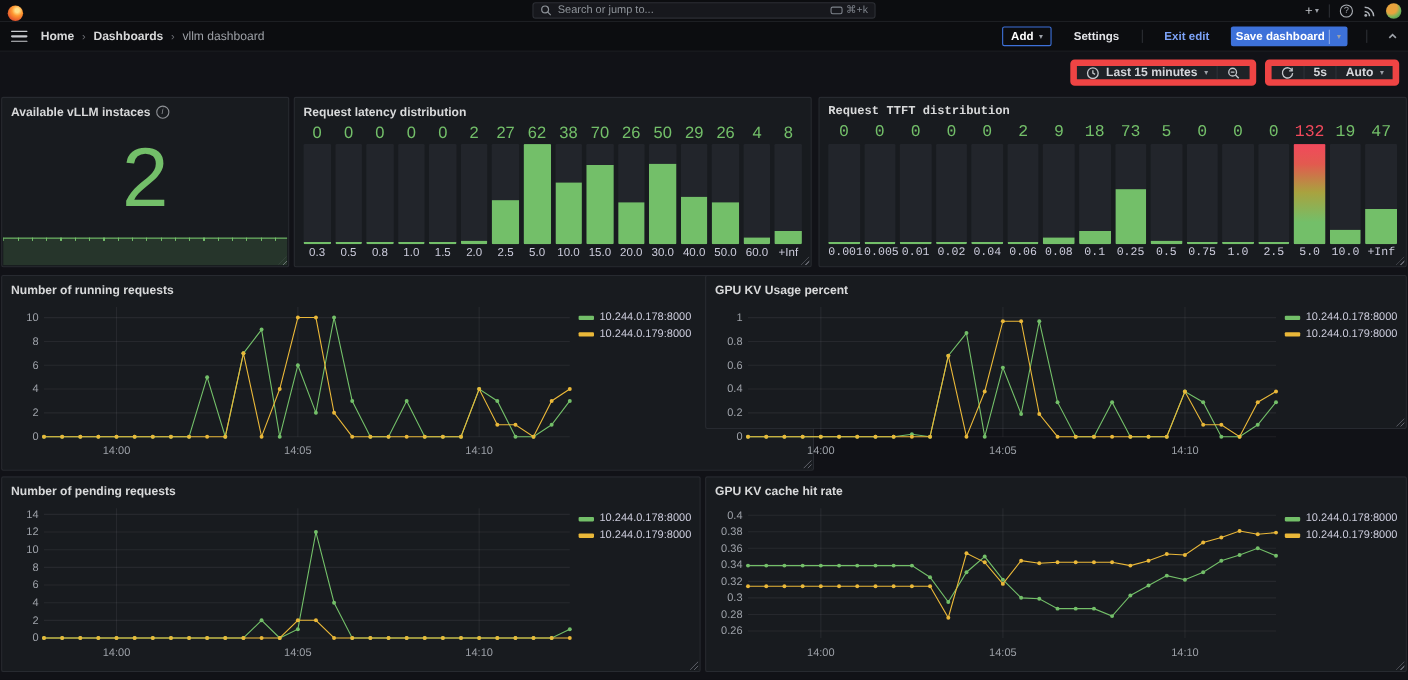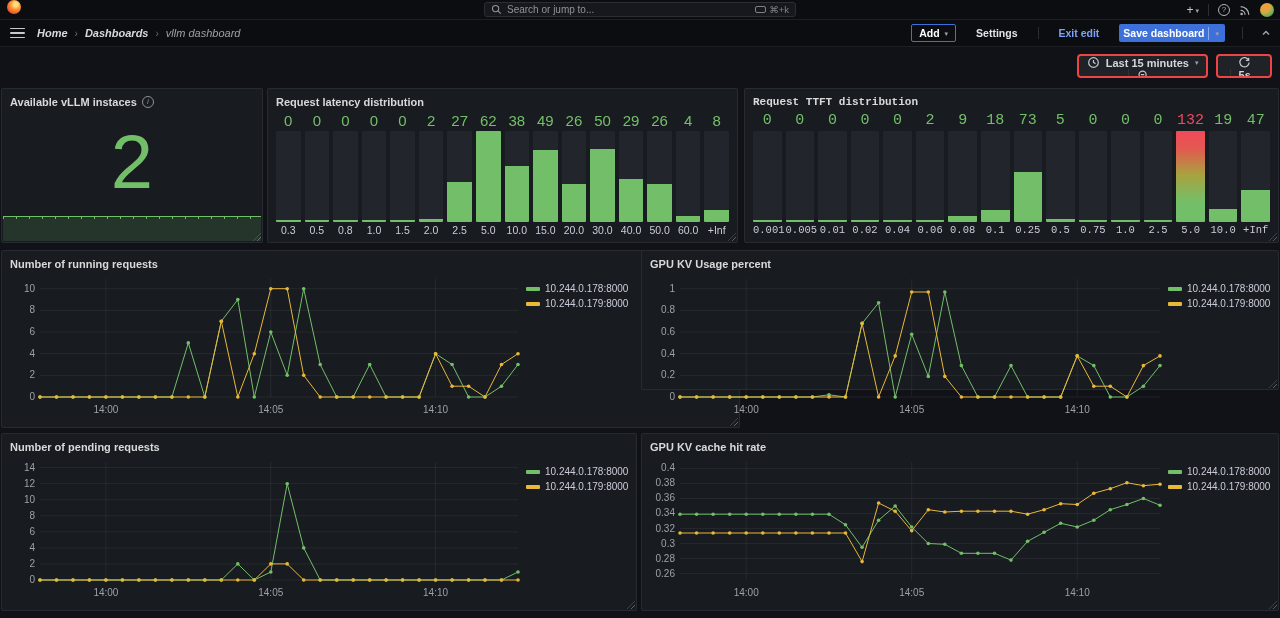--- a/index.html
+++ b/index.html
@@ -8,21 +8,21 @@
     position: relative;
     background: #111217;
     font-family: "Liberation Sans", "DejaVu Sans", sans-serif;
     color: #ccccdc;
     overflow: hidden;
   }
   
   .topbar {
     position:absolute; top:0; left:0; width:1280px; height:20px;
     background:#0c0d10; border-bottom:1px solid #1d1f23;
-    display:flex; align-items:flex-start;
+    display:flex; align-items:flex-end;
   }
   .grafana-logo {
     width:14px; height:14px; border-radius:50%; margin-left:7px;
     background: radial-gradient(circle at 62% 32%, #ffe089 0 14%, #ff9830 38%, #e5592e 72%, #9c2f1e 100%);
   }
   .searchbox {
     position:absolute; left:50%; top:2px; transform:translateX(-50%);
     width:312px; height:15px; background:#17181d; border:1px solid #2c2e34; border-radius:3px;
     display:flex; align-items:center; gap:5px; padding:0 6px;
     font-size:10px; color:#8e9399;
@@ -43,35 +43,35 @@
   }
   
   .navrow {
     position:absolute; top:20px; left:0; width:1280px; height:27px;
     background:#0c0d10; border-bottom:1px solid #1d1f23;
     display:flex; align-items:center; padding:0 8px;
   }
   .burger { width:15px; display:flex; flex-direction:column; gap:3px; margin:0 12px 0 2px; cursor:pointer; }
   .burger span { display:block; height:1.5px; background:#c7c9cd; border-radius:1px; }
   .crumbs { display:flex; align-items:center; gap:7px; font-size:11px; }
-  .crumb { color:#d8d9da; font-weight:700;font-style:italic; }
+  .crumb { color:#d8d9da; font-weight:700; }
   .crumb.current { color:#9da0a6; font-weight:400; }
   .crumb-sep { color:#6e7076; font-size:10px; }
   .nav-actions { margin-left:auto; display:flex; align-items:center; gap:17px; }
   .btn { font-size:10.5px; font-weight:700; border-radius:2px; cursor:pointer; display:flex; align-items:center; }
   .btn-add { border:1px solid #3d71d9; color:#fff; padding:2px 7px; gap:5px; }
   .btn-text { color:#e3e4e8; padding:2px 3px; }
   .btn-link { color:#7da3f8; padding:2px 3px; }
   .btn-save { background:#3d71d9; color:#fff; }
   .btn-save .main { padding:3px 4px; }
   .btn-save .split { border-left:1px solid rgba(255,255,255,.4); padding:3px 6px; }
   .icon-btn { color:#9da1a8; display:flex; align-items:center; cursor:pointer; }
   
   .timerow { position:absolute; top:54px; right:8px; display:flex; gap:8px; }
-  .tgroup { display:flex; align-items:center; background:#1f2227; border:2px solid #ef4444; border-radius:4px; height:24px; overflow:hidden;flex-direction:column; }
+  .tgroup { display:flex; align-items:center; background:#1f2227; border:6px solid #ef4444; border-radius:4px; height:24px; overflow:hidden; }
   .tseg { display:flex; align-items:center; gap:6px; padding:0 8px; height:100%; font-size:11px; font-weight:700; color:#d5d6db; cursor:pointer; }
   .tseg + .tseg { border-left:1px solid #2e3138; }
   .ticon { stroke:#c3c6cb; fill:none; stroke-width:1.3; }
   
   .panel {
     position:absolute; background:#181b1f; border:1px solid rgba(204,204,220,0.09);
     border-radius:2px; padding:6px 8px;
   }
   .panel-title { font-size:11px; font-weight:700; color:#d8d9da; line-height:14px; display:flex; align-items:center; gap:5px; }
   .resize-handle {
@@ -287,21 +287,21 @@
         <div class="bar-label">5.0</div>
       </div>
       <div class="bar-col">
         <div class="bar-val">38</div>
         <div class="bar-track">
           <div class="bar-fill" style="height: 61.3%;"></div>
         </div>
         <div class="bar-label">10.0</div>
       </div>
       <div class="bar-col">
-        <div class="bar-val">49</div>
+        <div class="bar-val">70</div>
         <div class="bar-track">
           <div class="bar-fill" style="height: 79%;"></div>
         </div>
         <div class="bar-label">15.0</div>
       </div>
       <div class="bar-col">
         <div class="bar-val">26</div>
         <div class="bar-track">
           <div class="bar-fill" style="height: 41.9%;"></div>
         </div>

